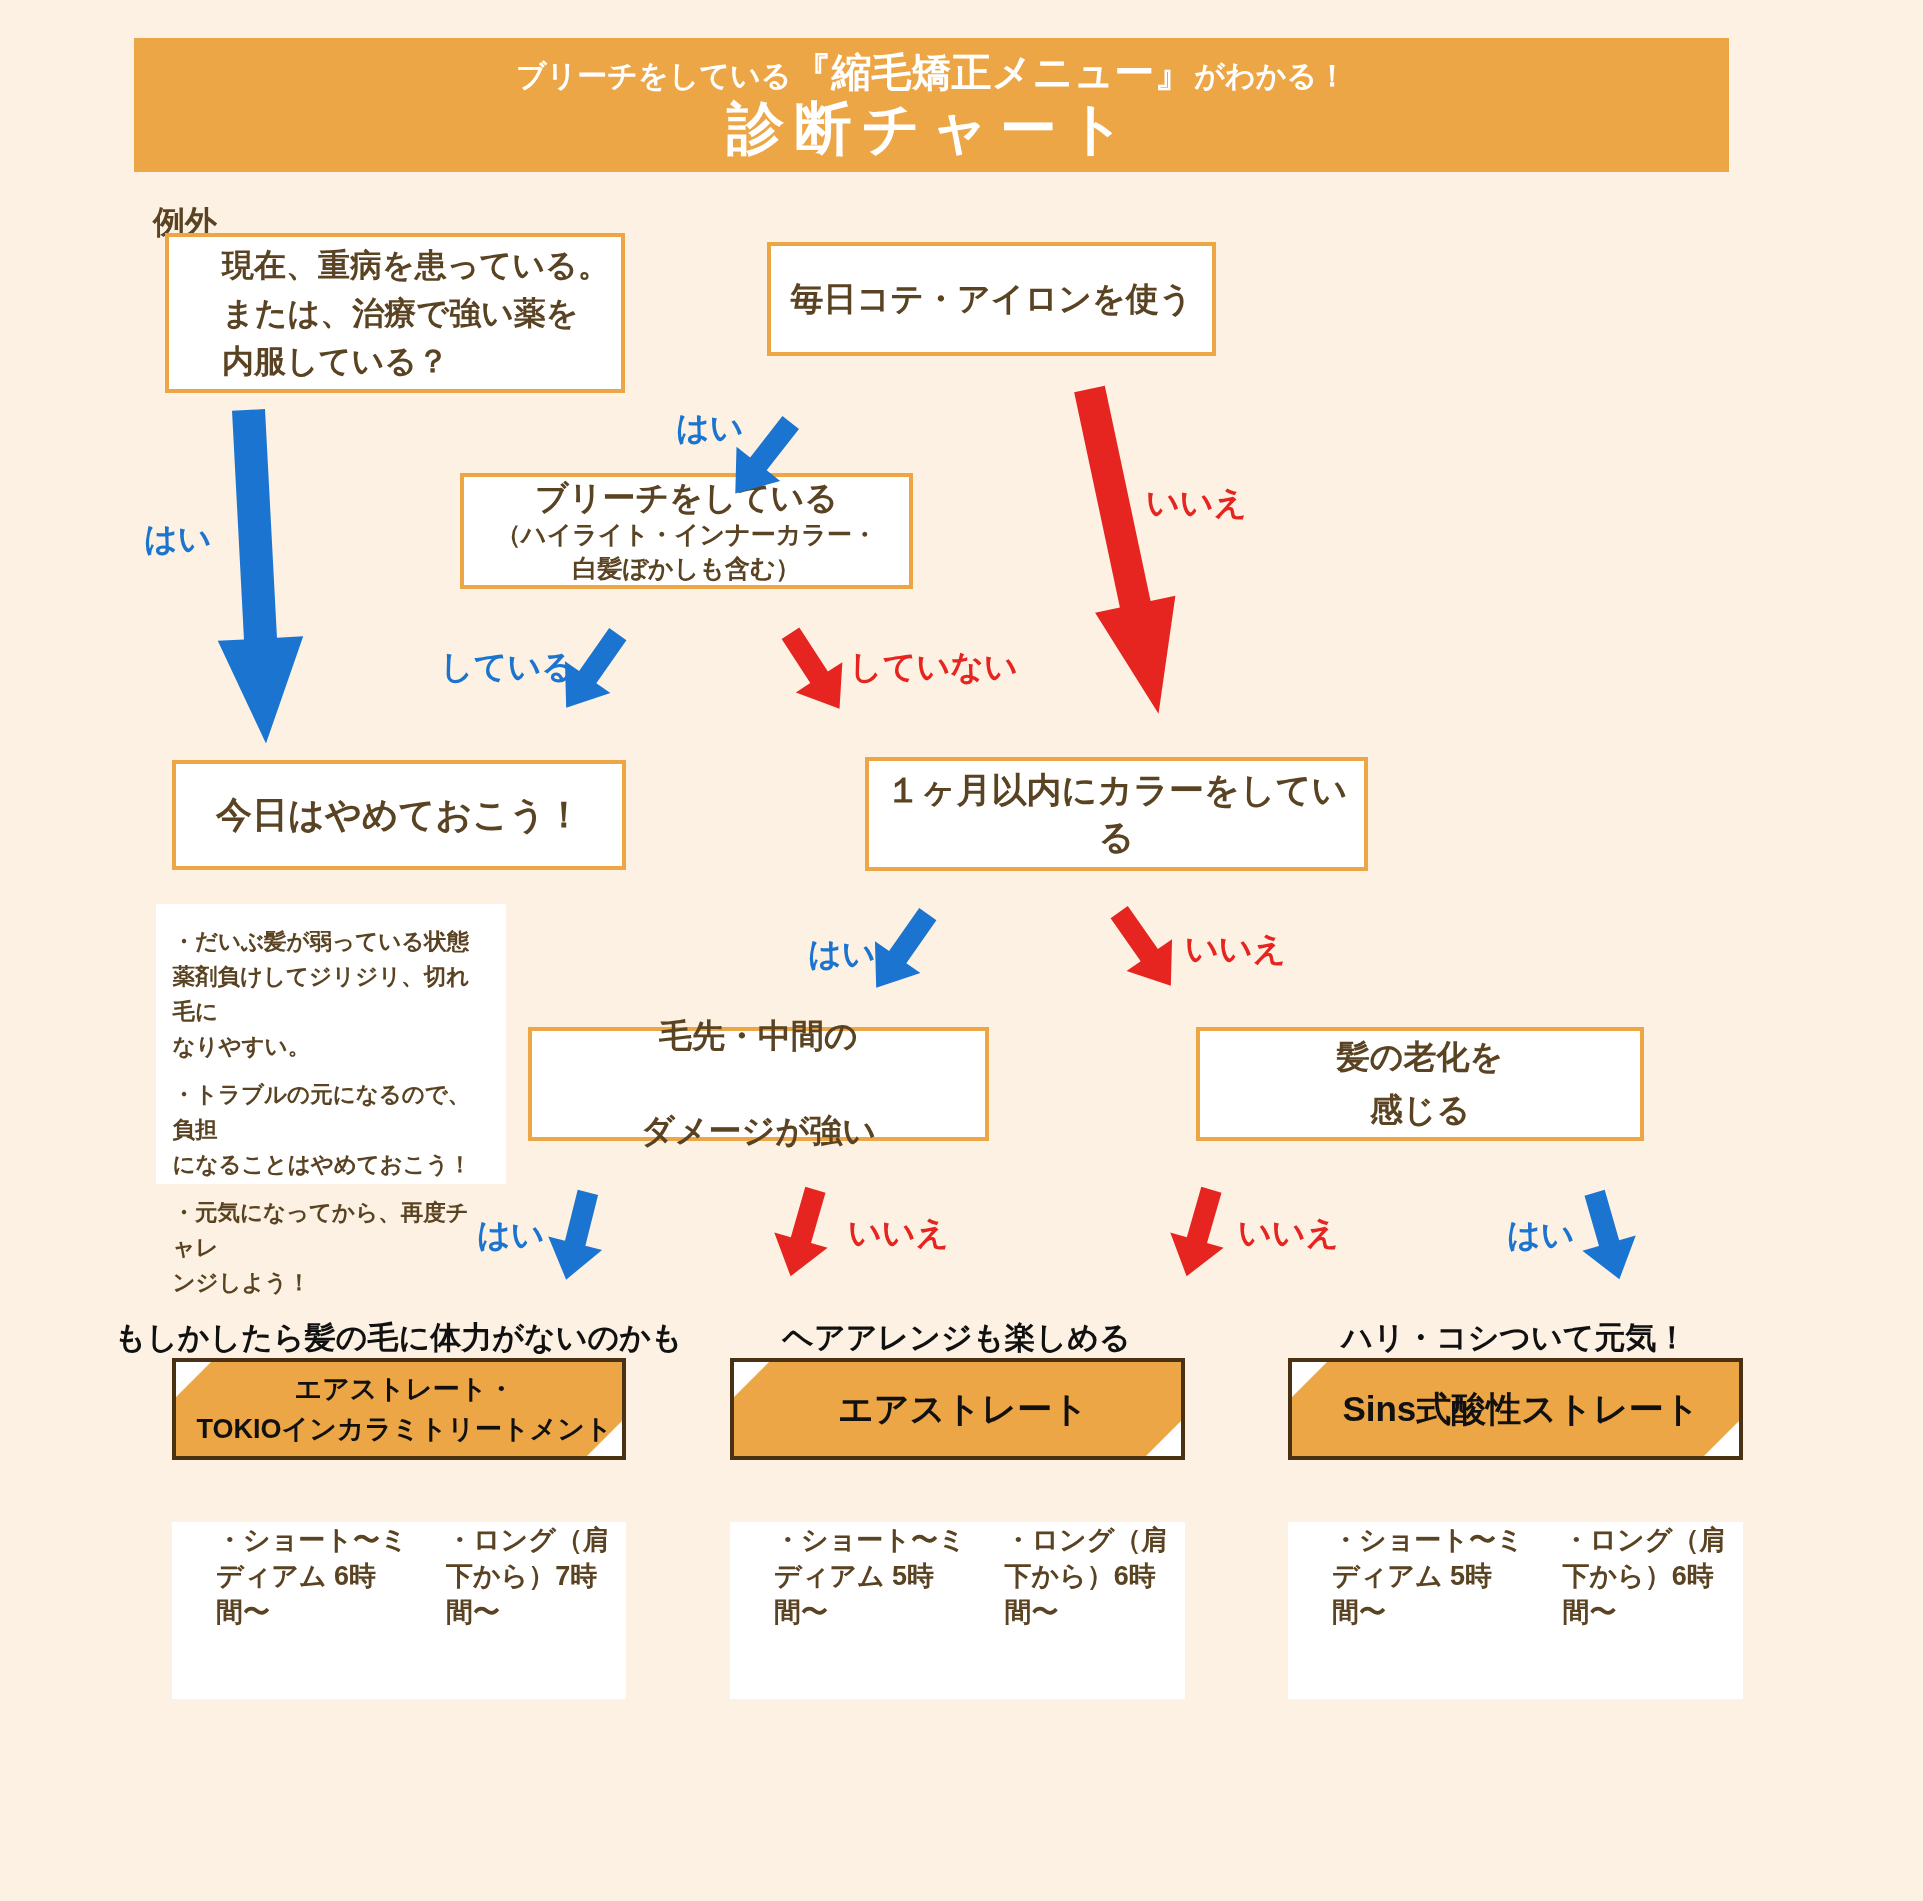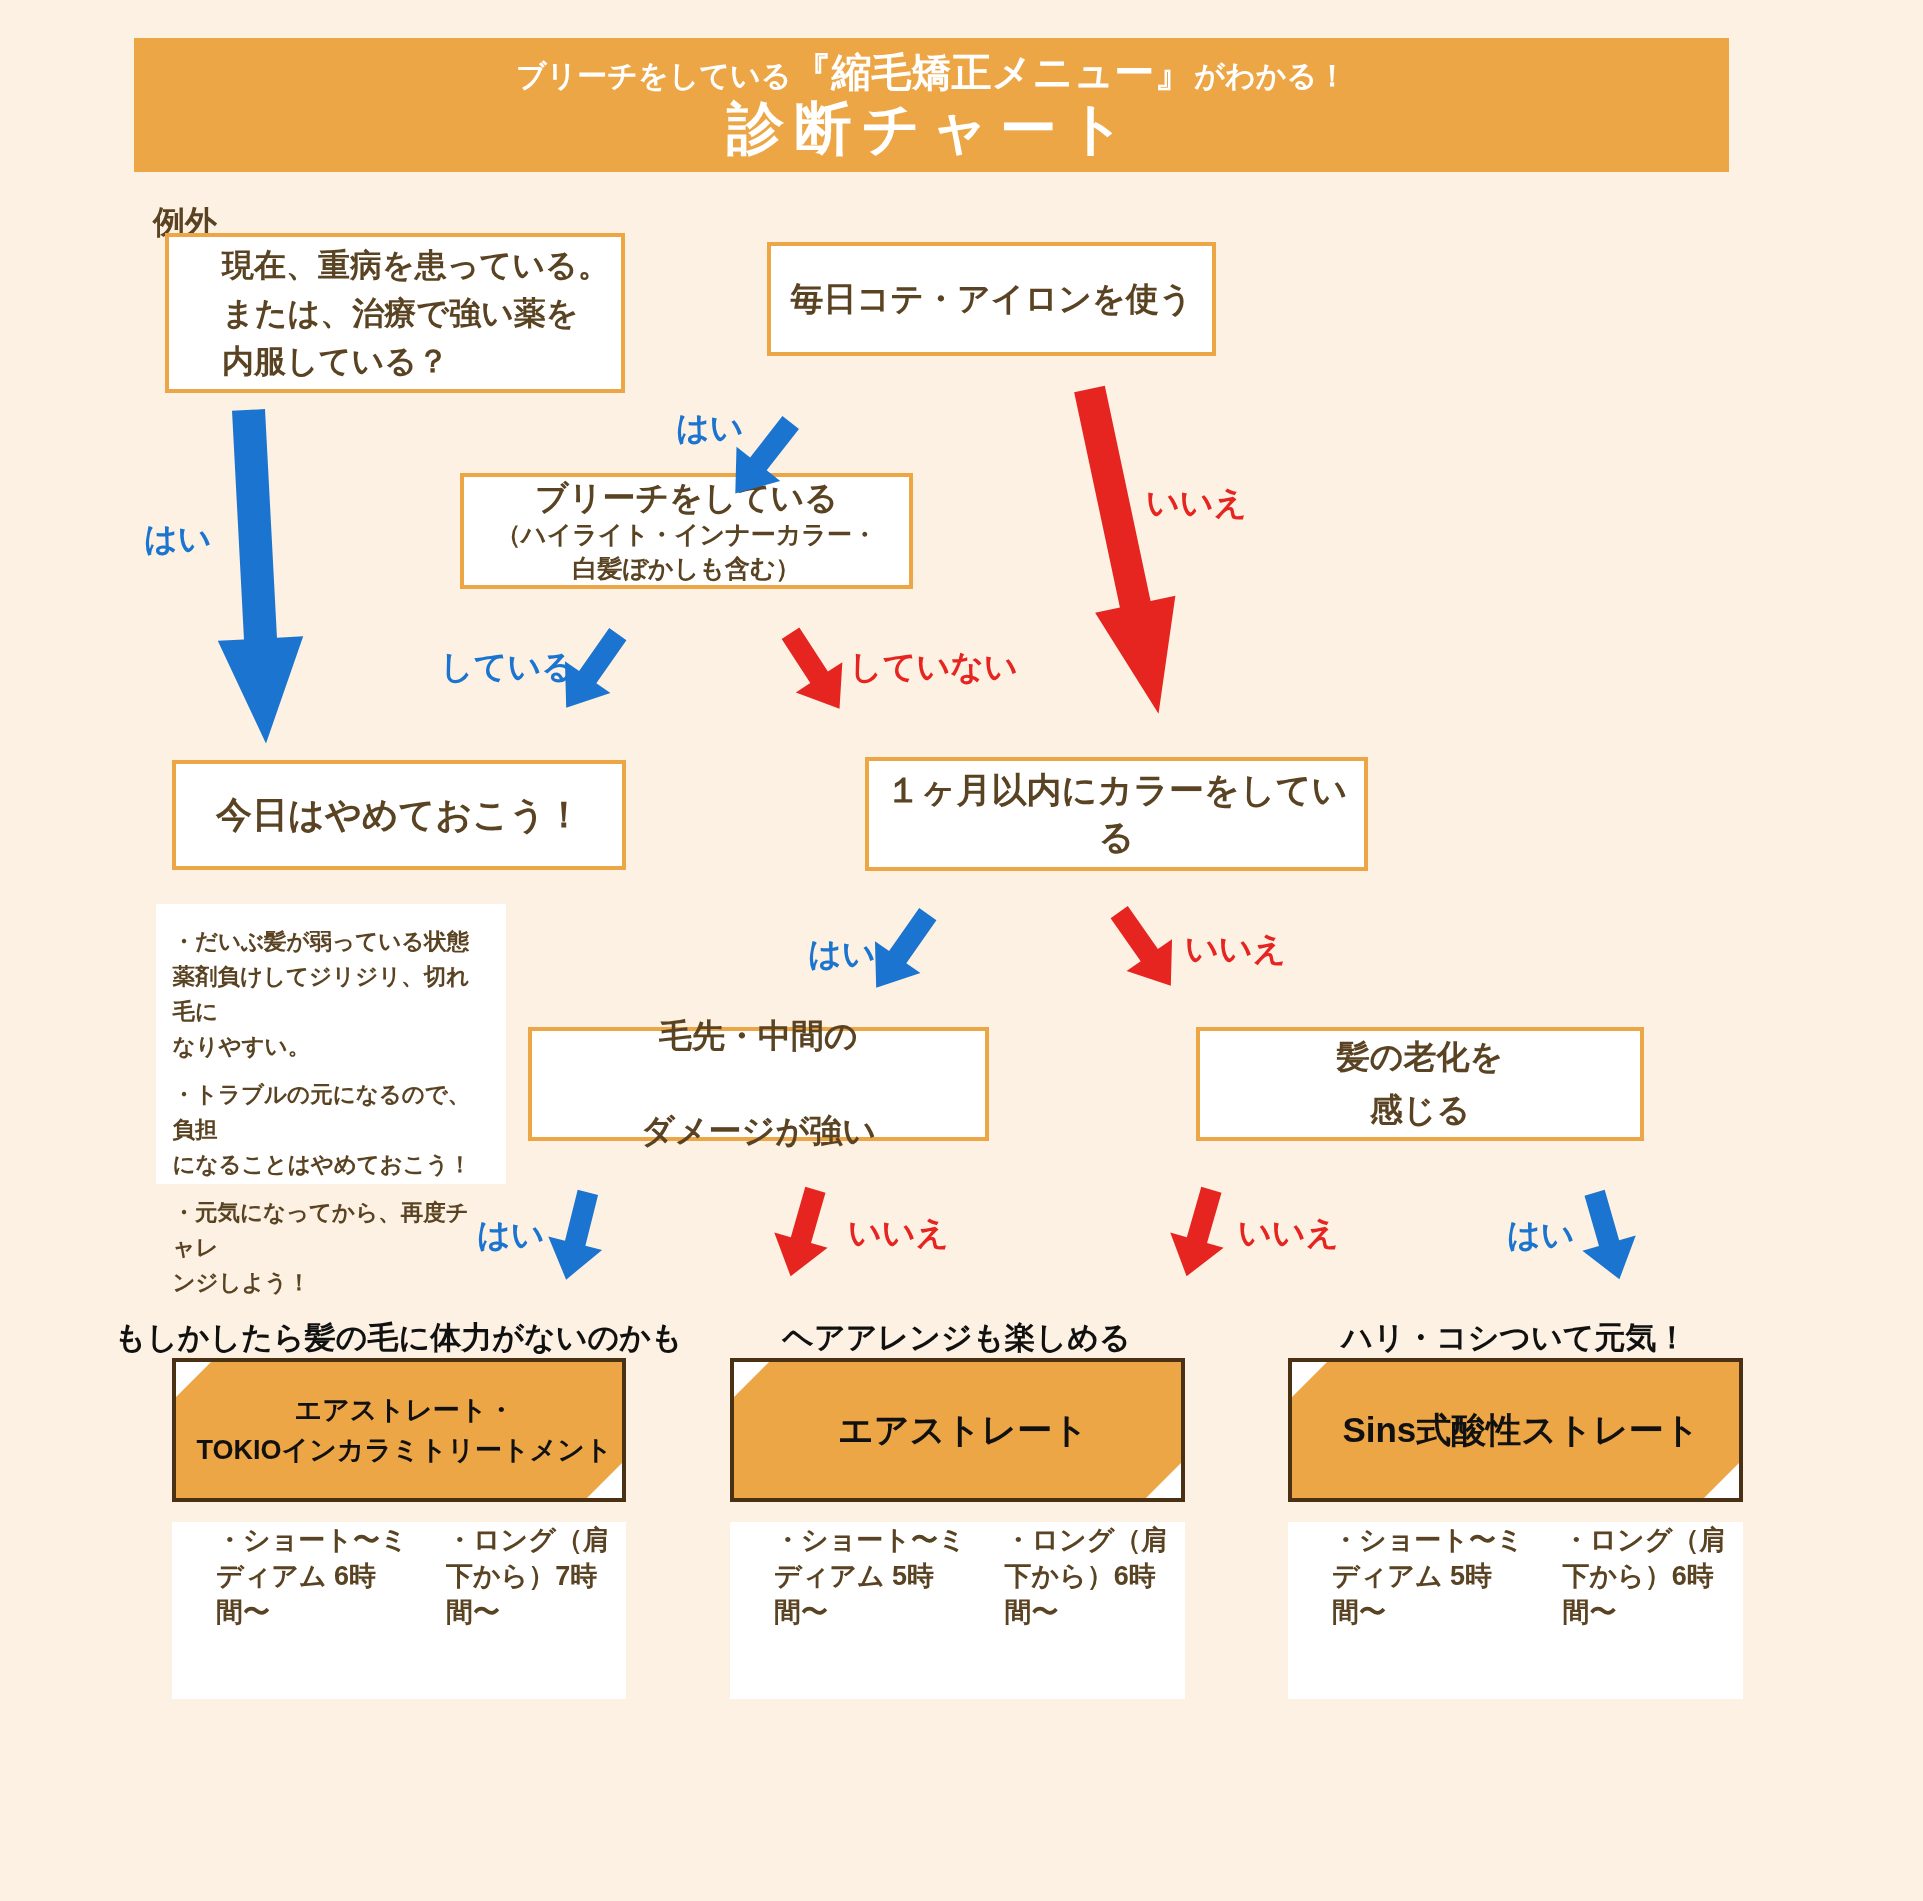--- a/index.html
+++ b/index.html
@@ -42,21 +42,21 @@
   .blue{color:#1b74cf;}
   .red{color:#e62420;}
 
   
   .arrow{position:absolute;overflow:visible;}
 
   
   .result-headline{position:absolute;top:1317px;width:751px;font-size:31px;color:#111111;
                    text-align:center;white-space:nowrap;}
   #rh-0{left:23px;}  #rh-1{left:581px;}  #rh-2{left:1139px;}
-  .result-box{position:absolute;top:1358px;height:144px;background:#eda645;border:4.5px solid #4a3113;
+  .result-box{position:absolute;top:1358px;height:102px;background:#eda645;border:4.5px solid #4a3113;
               box-sizing:border-box;color:#111111;display:flex;flex-direction:column;align-items:center;
               justify-content:center;text-align:center;padding-left:11px;}
   #rb-0{left:172px;width:454px;font-size:27px;line-height:1.5;}
   #rb-1{left:730px;width:455px;font-size:35px;}
   #rb-2{left:1288px;width:455px;font-size:35px;}
   .corner-tl{position:absolute;top:0;left:0;width:0;height:0;
              border-top:35px solid #ffffff;border-right:35px solid transparent;}
   .corner-br{position:absolute;bottom:0;right:0;width:0;height:0;
              border-bottom:35px solid #ffffff;border-left:35px solid transparent;}
 

